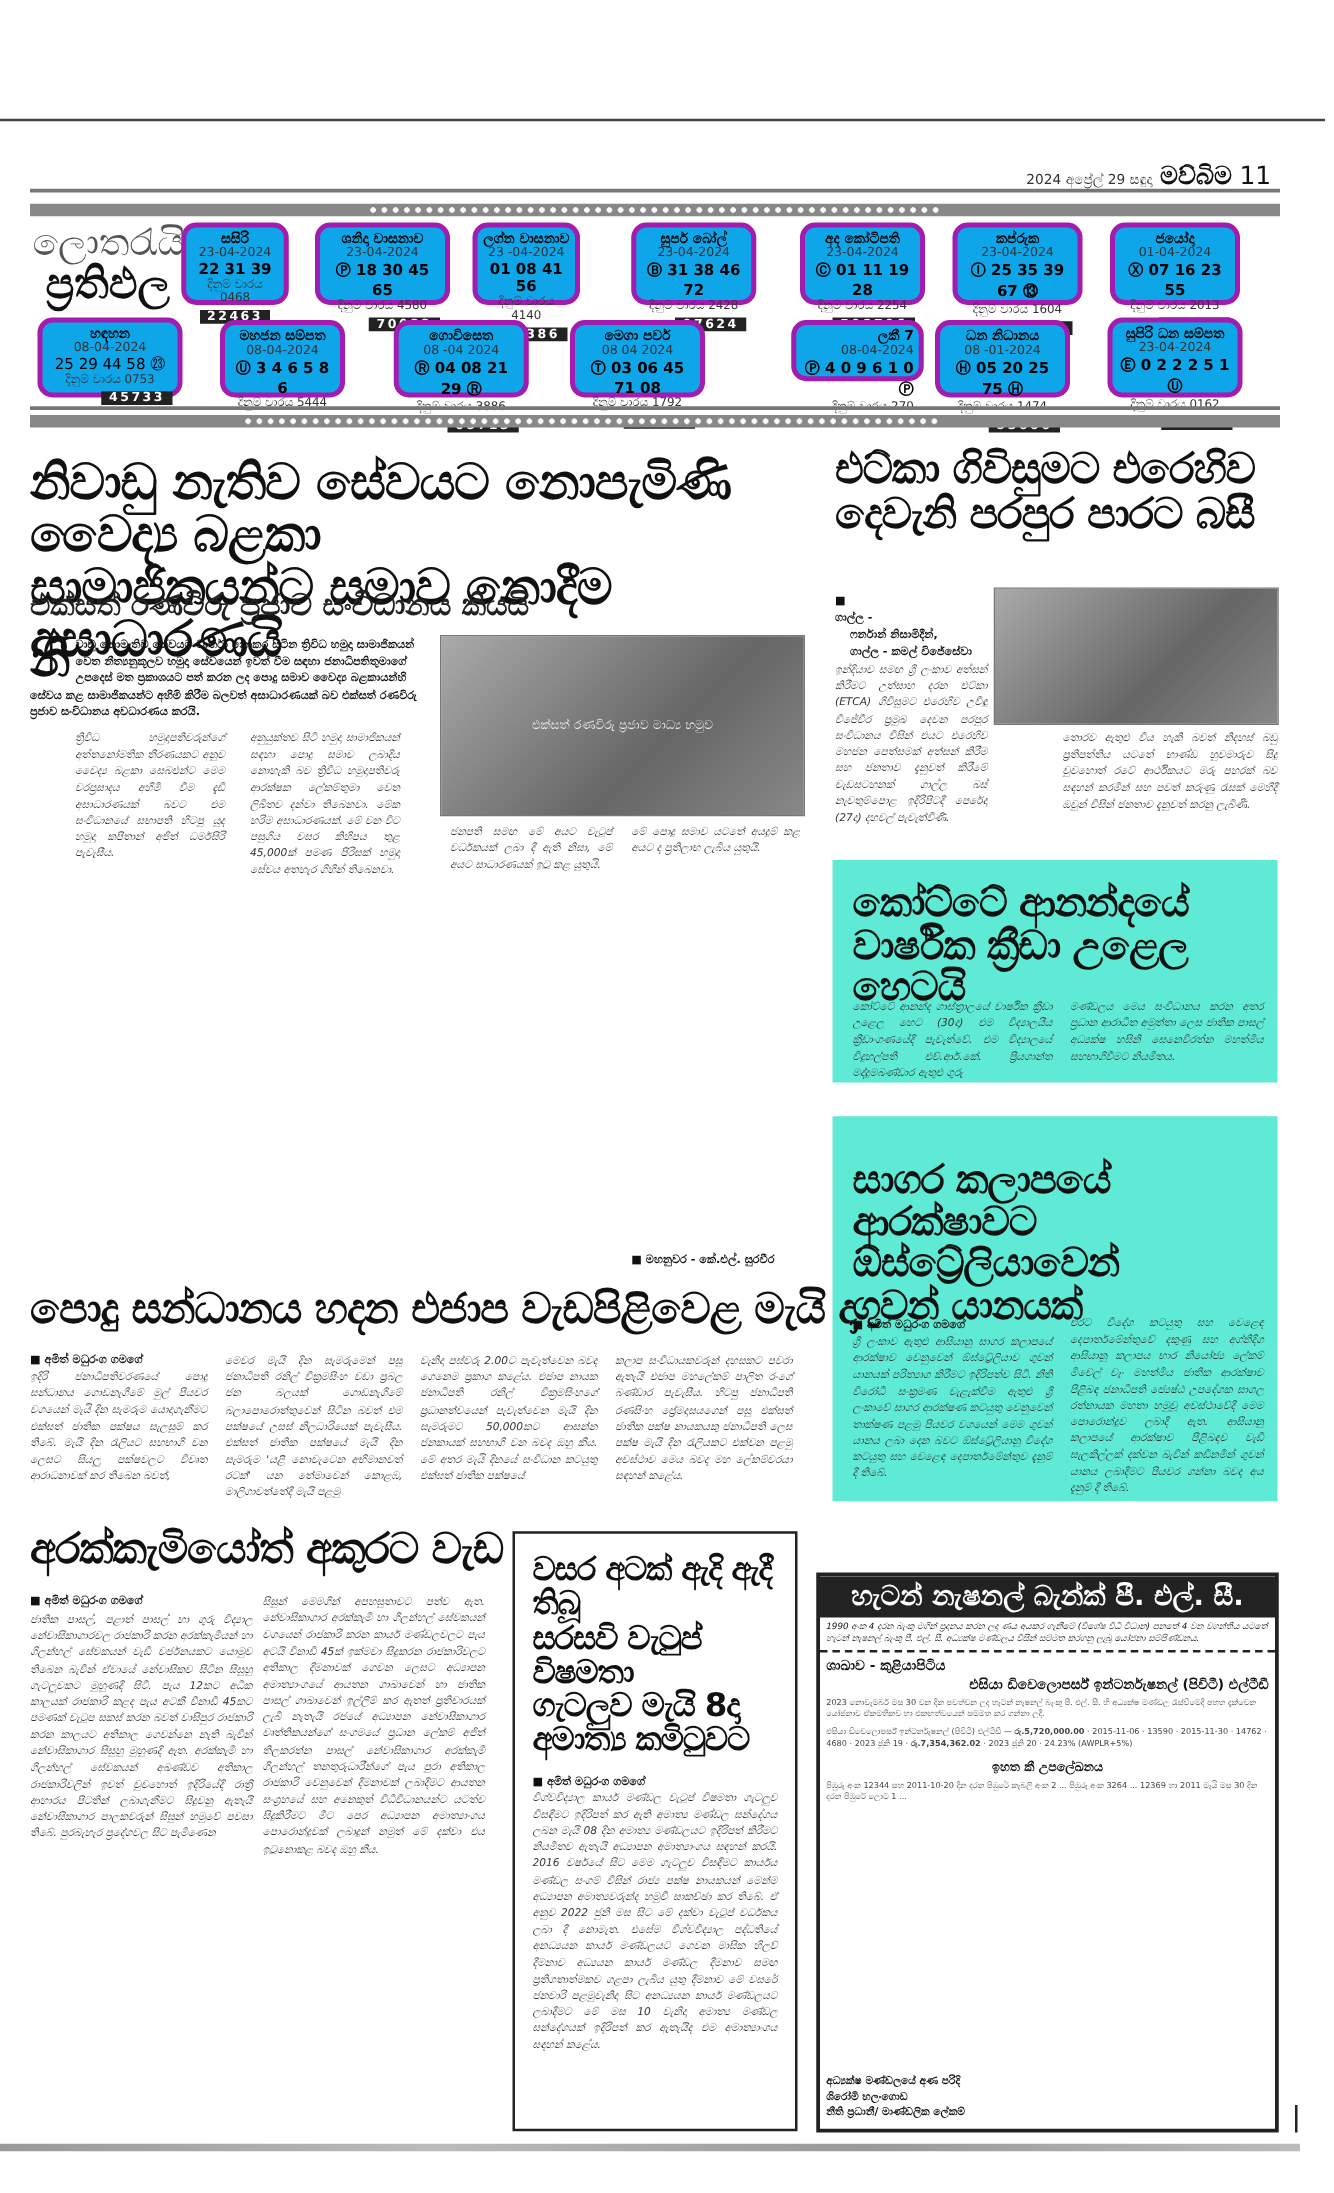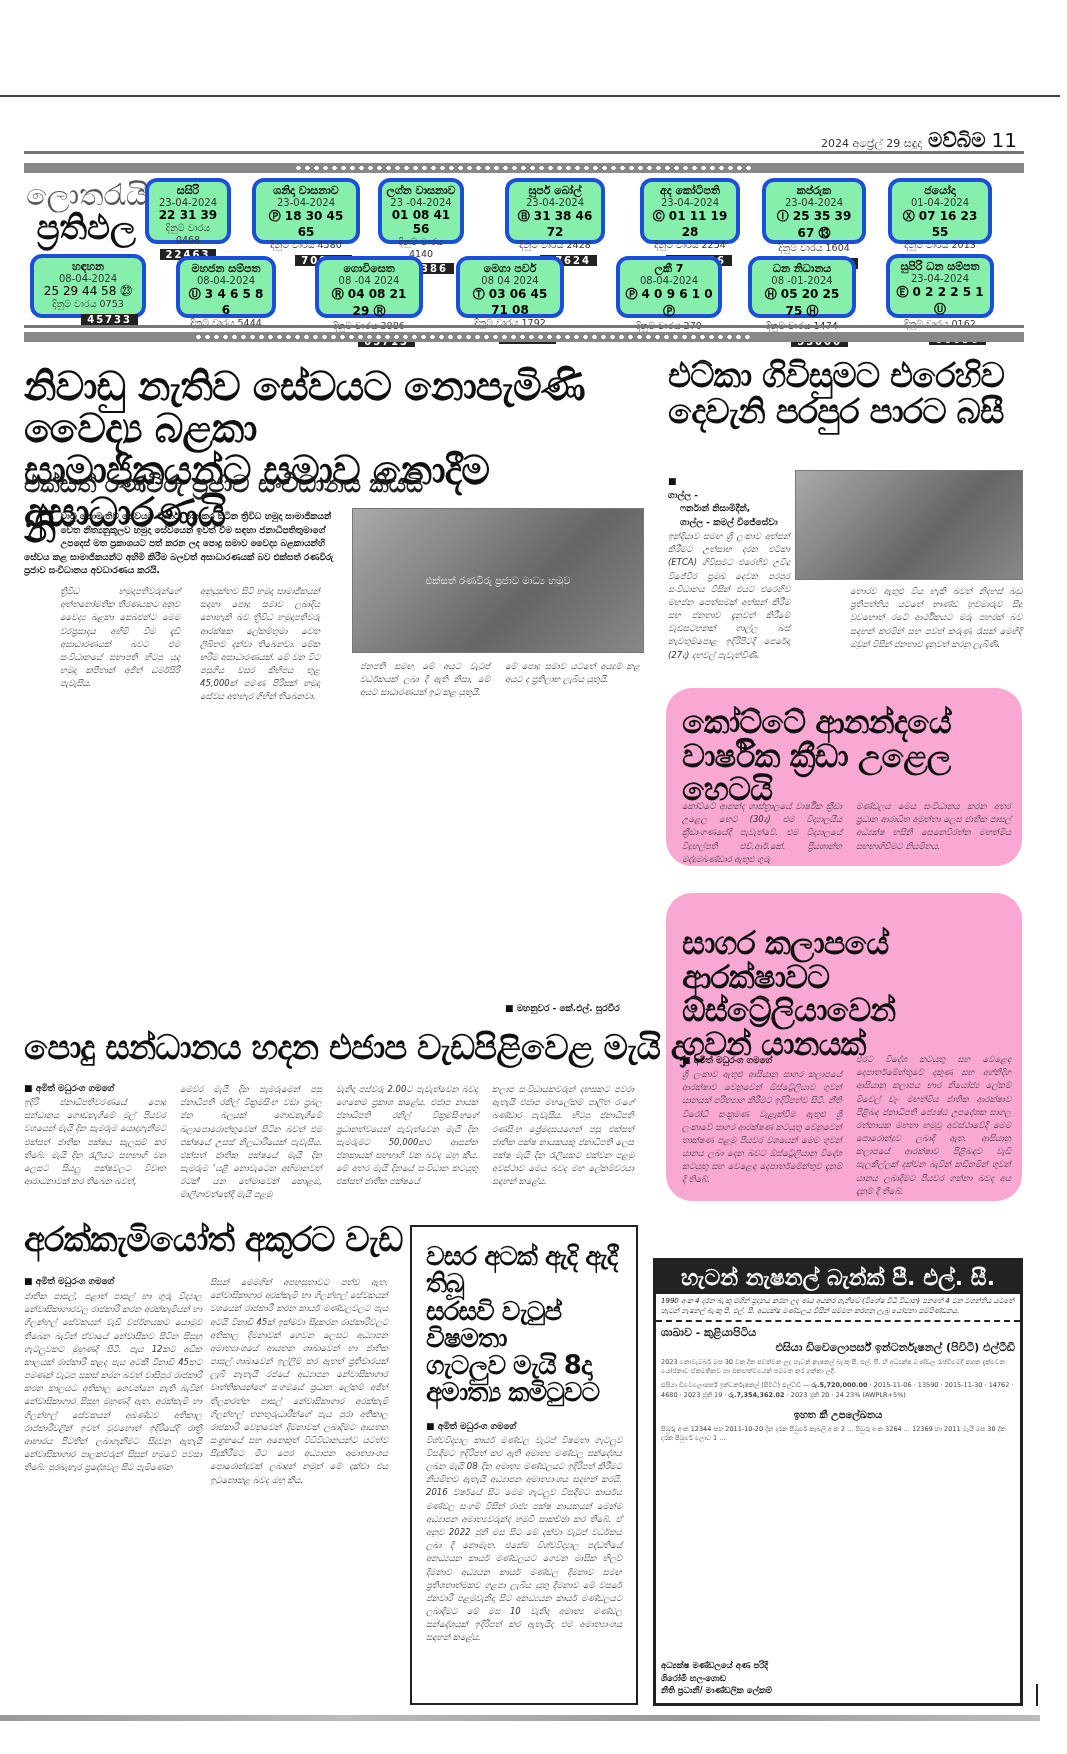--- a/index.html
+++ b/index.html
@@ -10,38 +10,38 @@
   .page-header .date { font-size: 11px; color: #333; }
   .page-header .paper { font-size: 20px; font-weight: bold; }
   .page-header .num { font-size: 20px; }
   .rule { left: 24px; width: 1000px; height: 3px; background: #777; }
   .band { left: 24px; width: 1000px; height: 10px; background: #888; }
   .dots { position: absolute; left: 270px; top: 1px; width: 460px; height: 8px; background-image: radial-gradient(circle, #fff 2px, transparent 2.4px); background-size: 9px 8px; }
 
   .lotto-title { left: 26px; top: 180px; width: 110px; line-height: 1; }
   .lotto-title .t1 { font-size: 30px; font-weight: 300; color: #555; display: block; }
   .lotto-title .t2 { font-size: 34px; font-weight: bold; display: block; text-align: right; }
-  .lot { position: absolute; border: 4px solid #1d4ed8; border-radius: 12px; background: #86efac; text-align: center; font-size: 10px; padding: 2px 4px; color: #333; }
+  .lot { position: absolute; border: 4px solid #a21caf; border-radius: 12px; background: #0ea5e9; text-align: center; font-size: 10px; padding: 2px 4px; color: #333; }
   .lot .name { font-weight: bold; font-size: 11px; color: #000; }
   .lot .nums { font-weight: bold; font-size: 12px; color: #000; }
   .lot .draw { font-size: 9.5px; }
   .lot .jack { display: inline-block; background: #222; color: #fff; font-weight: bold; letter-spacing: 2px; font-size: 10px; padding: 0 6px; float: right; margin-top: 4px; }
 
   .headline { font-family: "DejaVu Sans", sans-serif; font-weight: 900; color: #111; line-height: 1.05; letter-spacing: -1px; }
   .h-main { left: 24px; top: 365px; width: 620px; font-size: 40px; }
   .h-sub { left: 24px; top: 470px; font-size: 24px; font-weight: 600; color: #222; }
   .body-col { font-size: 8.5px; line-height: 1.55; color: #333; text-align: justify; font-style: italic; }
   .lead { left: 24px; top: 510px; width: 315px; font-size: 9px; font-weight: bold; line-height: 1.5; }
   .dropcap { float: left; font-size: 40px; font-weight: 900; line-height: 0.9; margin-right: 4px; }
   .photo { background: linear-gradient(135deg,#aaa,#666 60%,#888); border: 1px solid #777; display: flex; align-items: center; justify-content: center; color: #eee; font-size: 10px; }
   .byline { font-weight: bold; font-size: 9px; color: #111; }
   .byline::before { content: "■ "; }
 
   .h-right1 { left: 668px; top: 358px; width: 390px; font-size: 34px; }
-  .grey-box { background: #f9a8d4; border-radius: 26px; }
+  .grey-box { background: #5eead4; }
   .h-box { font-size: 32px; }
   .h-wide { left: 24px; top: 1030px; font-size: 34px; }
   .h-left3 { left: 24px; top: 1222px; font-size: 34px; }
   .bordered { border: 2px solid #222; background: #fff; }
   .notice { border: 3px solid #222; background: #fff; }
   .notice .bar { background: #222; color: #fff; font-weight: bold; text-align: center; font-size: 22px; padding: 4px 0; }
   .bottom-band { left: 0; top: 1715px; width: 1040px; height: 6px; background: linear-gradient(90deg,#999,#bbb,#999,#bbb); }
 </style>
 </head>
 <body>
@@ -132,21 +132,21 @@
   <div class="draw">දිනුම් වාරය 3886</div>
   <div class="jack">05713</div>
 </div>
 <div class="lot" style="left:456px;top:256px;width:108px;height:62px;">
   <div class="name">මෙගා පවර්</div>
   <div>08 04 2024</div>
   <div class="nums">Ⓣ 03 06 45 71 08</div>
   <div class="draw">දිනුම් වාරය 1792</div>
   <div class="jack">15044</div>
 </div>
-<div class="lot" style="left:616px;top:256px;width:106px;height:62px;">
+<div class="lot" style="left:633px;top:256px;width:106px;height:49px;text-align:right;">
   <div class="name">ලකී 7</div>
   <div>08-04-2024</div>
   <div class="nums">Ⓟ 4 0 9 6 1 0 Ⓟ</div>
   <div class="draw">දිනුම් වාරය 270</div>
 </div>
 <div class="lot" style="left:748px;top:256px;width:108px;height:62px;">
   <div class="name">ධන නිධානය</div>
   <div>08 -01-2024</div>
   <div class="nums">Ⓗ 05 20 25 75 Ⓗ</div>
   <div class="draw">දිනුම් වාරය 1474</div>

